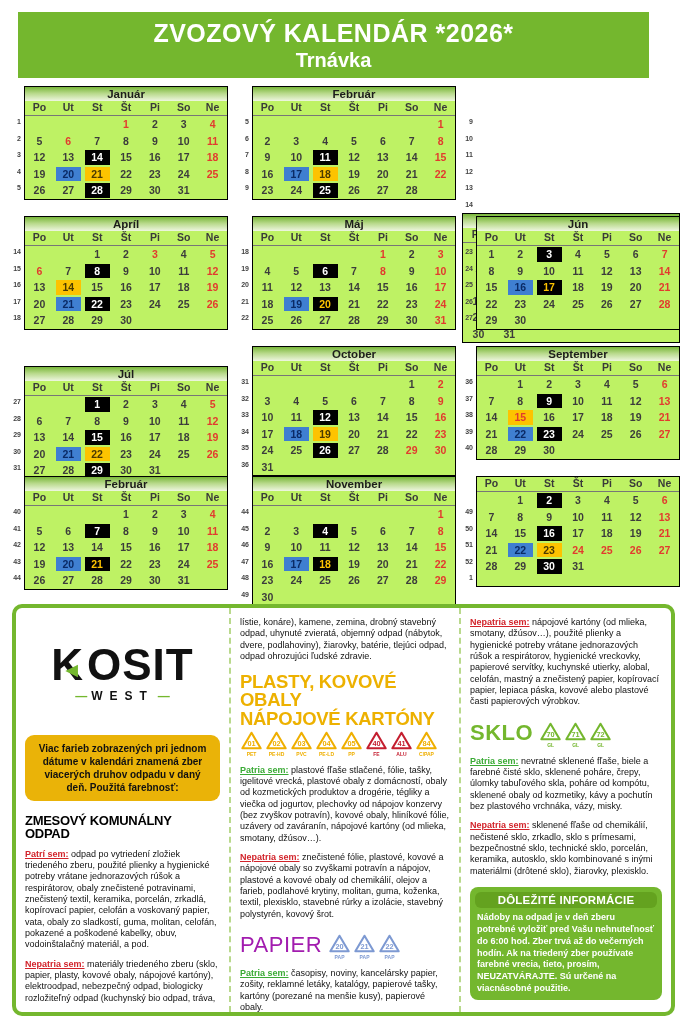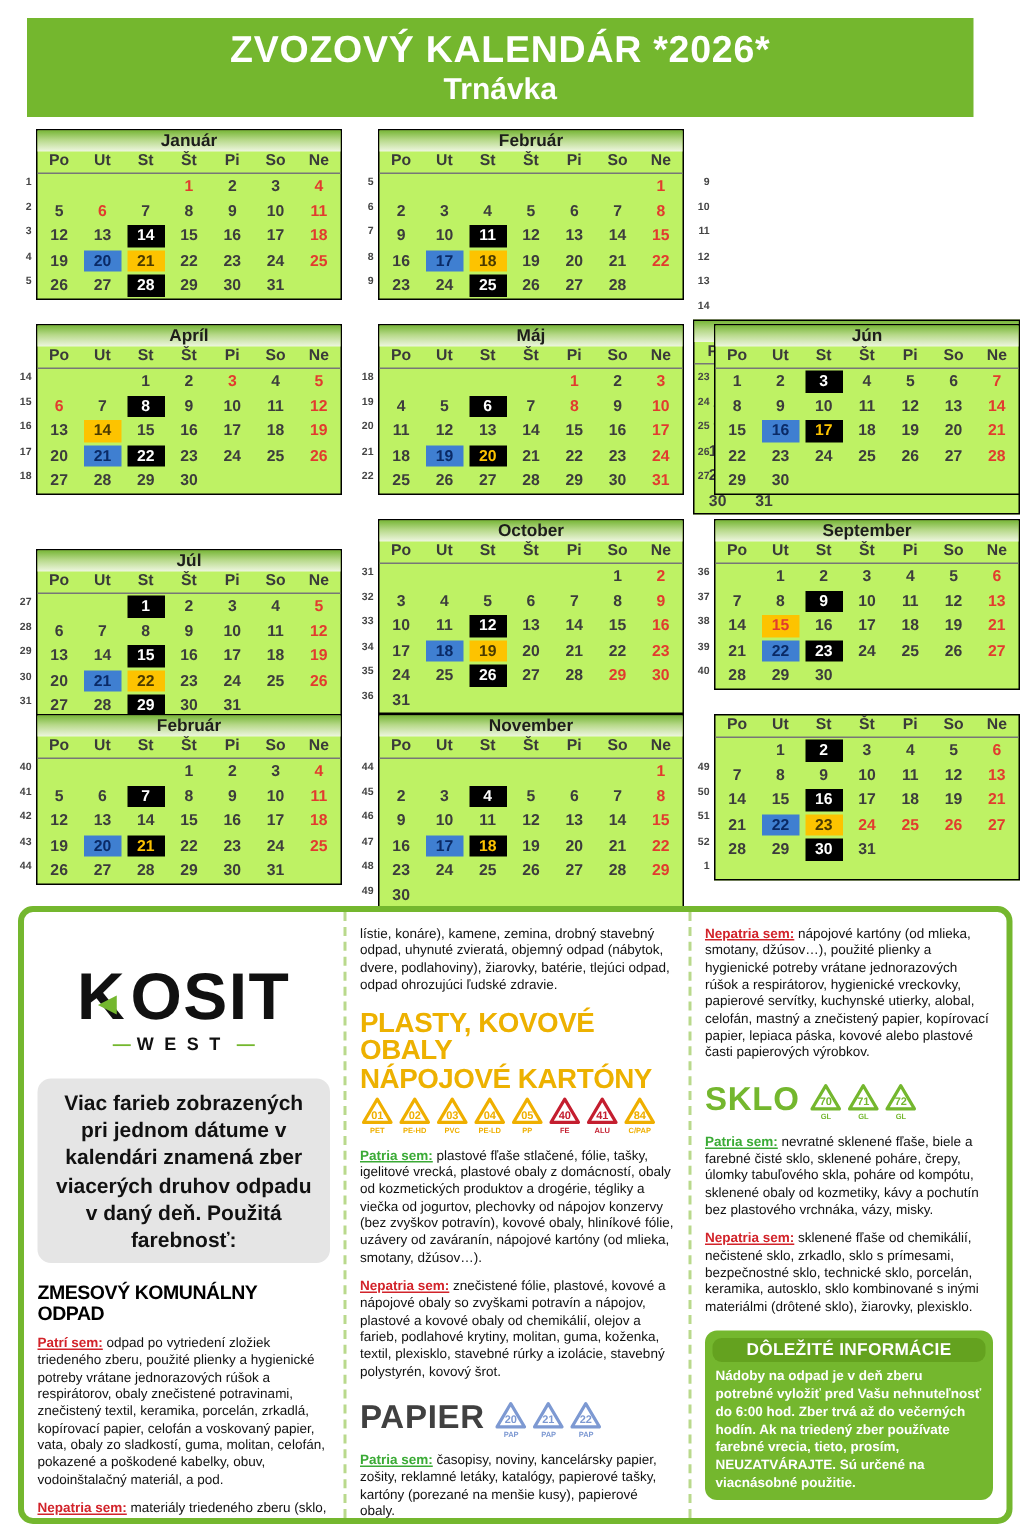--- a/index.html
+++ b/index.html
@@ -47,38 +47,38 @@
   .lbl-green{color:#3aaa35;}
 
   
   #logo{margin-top:26px;text-align:center;}
   .kosit{display:flex;justify-content:center;align-items:center;font-weight:900;
          font-size:44px;color:#111;letter-spacing:1px;line-height:1;}
   .kchev{color:#74b72e;font-size:21px;margin-left:-23px;margin-right:4px;margin-top:8px;}
   .west{margin-top:2px;font-weight:900;font-size:12px;letter-spacing:7px;color:#111;}
   .west .dash{color:#74b72e;letter-spacing:0;margin:0 4px;}
 
-  .notebox{margin-top:16px;background:#e5e5e5;border-radius:9px;padding:7px 8px;
-           font-size:14px;font-weight:700;text-align:center;line-height:1.3;color:#111;}
+  .notebox{margin-top:32px;background:#eab308;border-radius:9px;padding:7px 8px;
+           font-size:10px;font-weight:700;text-align:center;line-height:1.3;color:#111;}
   .zmes-title{margin-top:13px;font-size:13px;font-weight:900;line-height:1.03;
               letter-spacing:-.3px;color:#000;}
 
   .plasty-title{color:#edb100;font-size:18.5px;font-weight:900;line-height:.98;
                 margin-top:11px;letter-spacing:-.3px;}
   .icons-row{display:flex;gap:2px;margin-top:3px;text-align:right;}
   .ricon{display:inline-flex;flex-direction:column;align-items:center;width:23px;}
   .ricon svg{width:21px;height:19px;display:block;}
   .ric-lbl{font-size:5px;font-weight:700;margin-top:1px;}
   .ric-orange{color:#efaf00;}
   .ric-red{color:#c41e2f;}
   .ric-blue{color:#7d99d2;}
   .ric-green{color:#74b72e;}
 
   .mat-head{display:flex;align-items:center;gap:6px;margin-top:11px;}
-  .papier-title{color:#404040;font-size:22px;font-weight:700;letter-spacing:.5px;}
+  .papier-title{color:#a21caf;font-size:22px;font-weight:400;letter-spacing:.5px;}
   .sklo-title{color:#74b72e;font-size:22px;font-weight:900;letter-spacing:.5px;}
 
   .infobox{margin-top:10px;background:#74b72e;border-radius:8px;padding:5px;}
   .info-title{background:#64a21f;color:#fff;font-weight:900;font-size:11.5px;
               text-align:center;border-radius:6px;padding:2px 0;letter-spacing:.2px;}
   .info-text{color:#fff;font-weight:700;font-size:9px;line-height:1.32;margin-top:4px;padding:0 2px;}
   .info-bold{font-weight:900;}
 </style>
 </head>
 <body>

